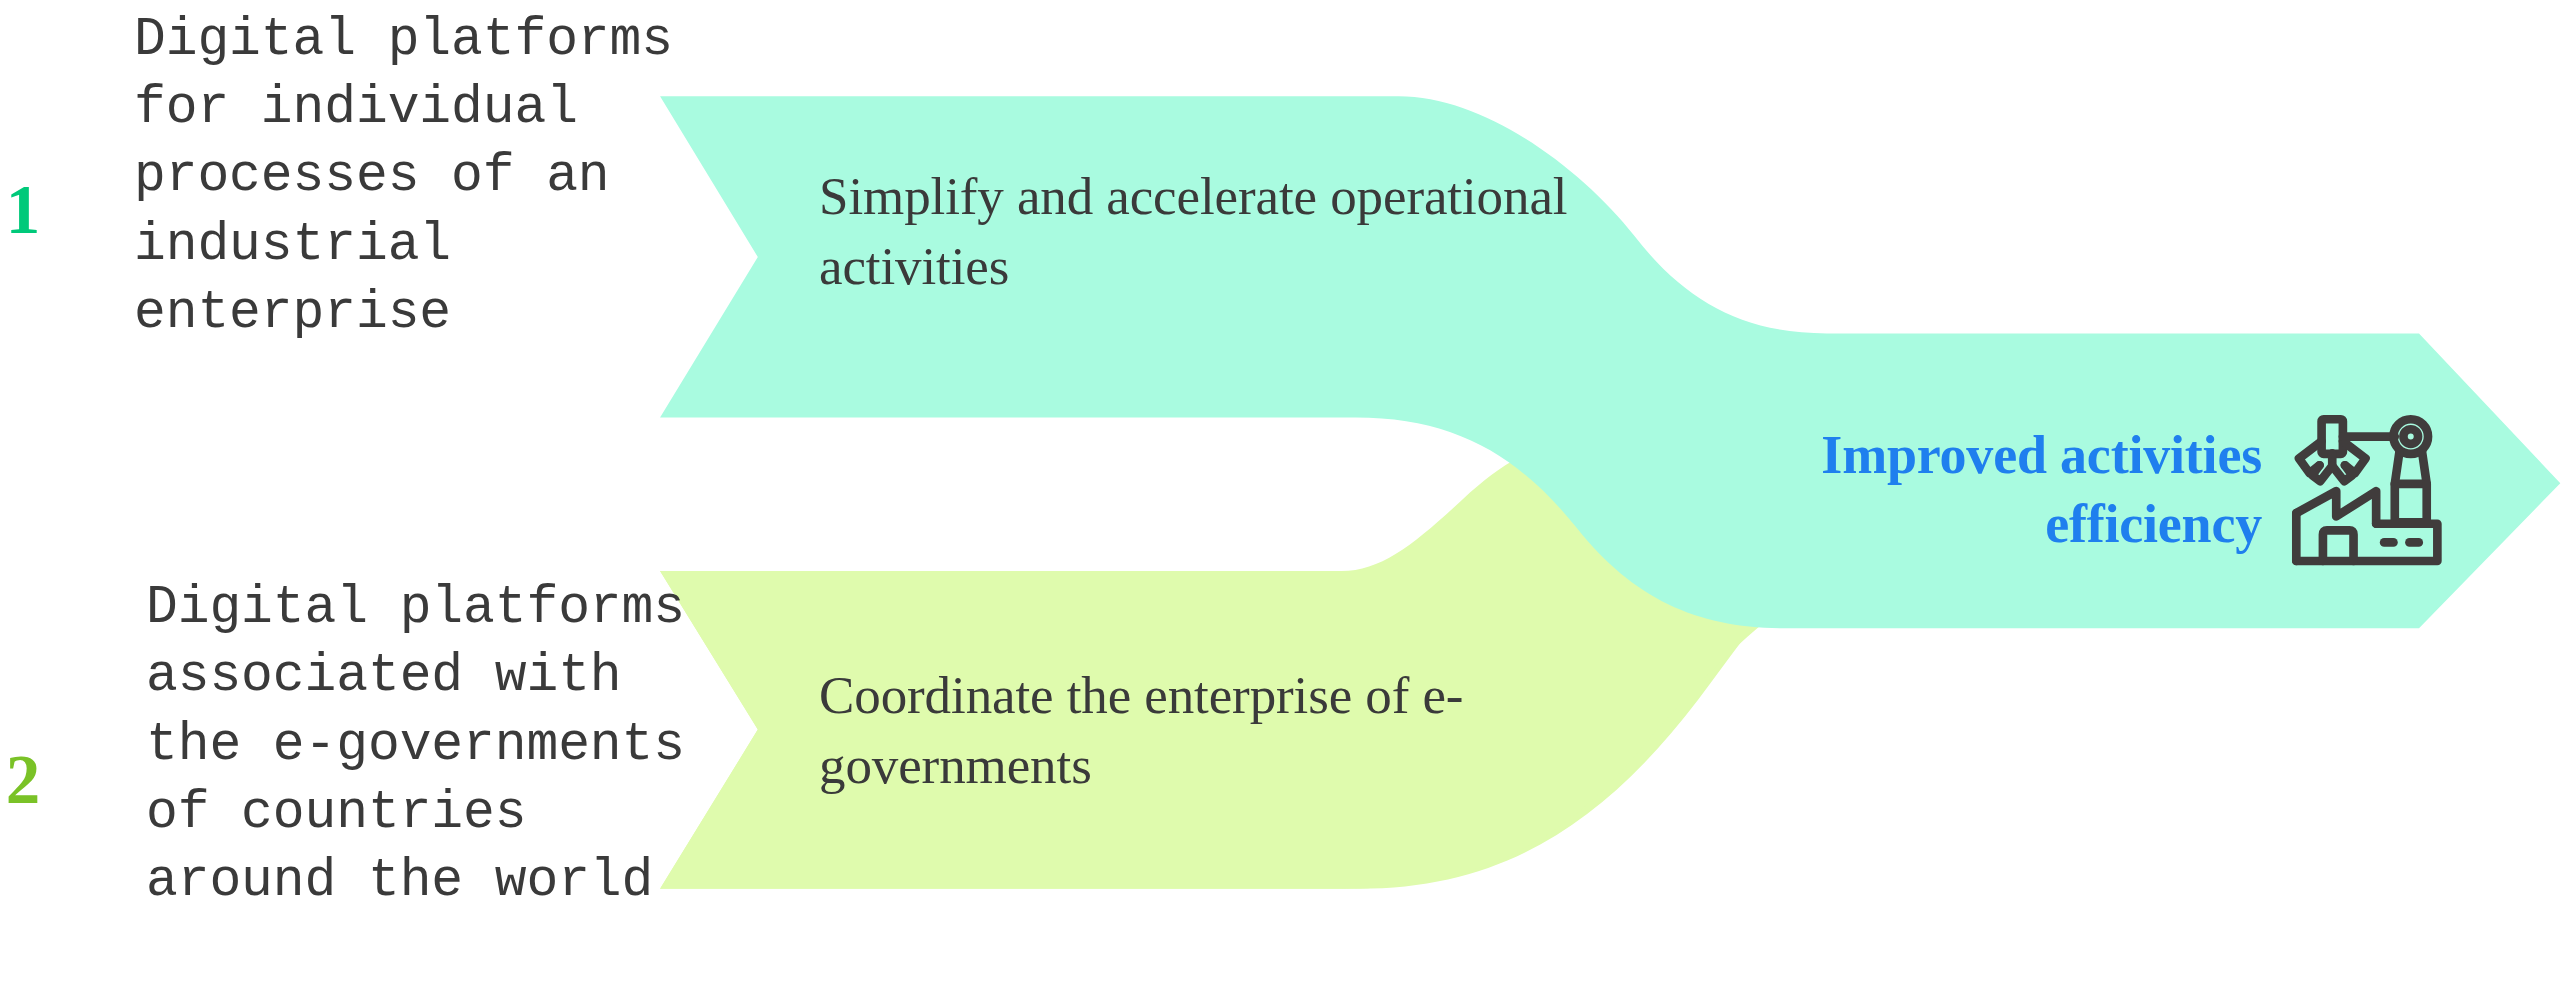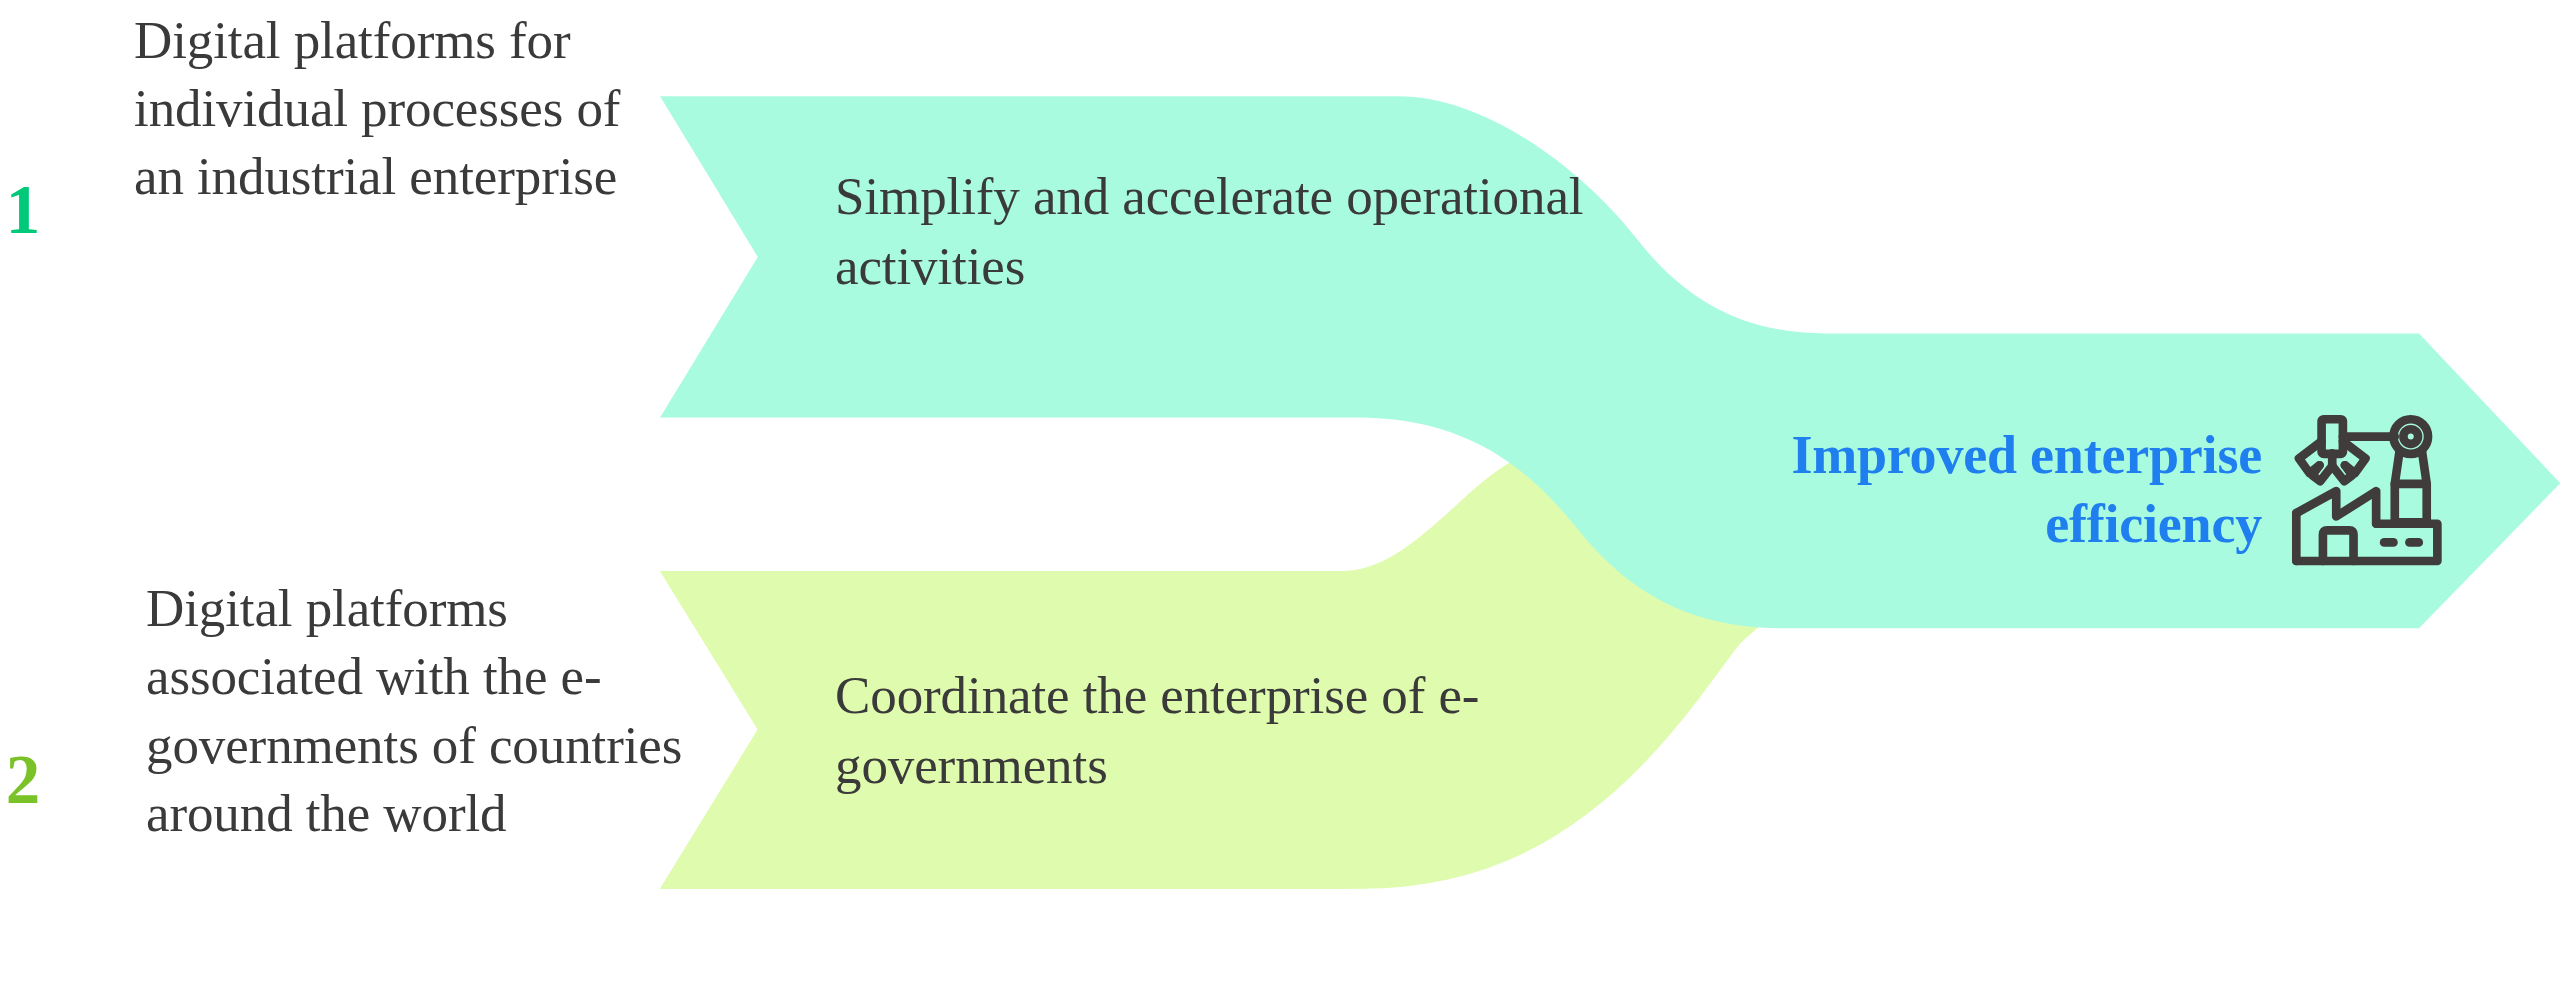--- a/index.html
+++ b/index.html
@@ -34,38 +34,37 @@
     font-size: 69px;
     line-height: 1;
     text-align: left;
   }
   #step-number-1 { left: 5.7px;  top: 176px; color: #00C97A; }
   #step-number-2 { left: 5.7px;  top: 746px; color: #7AC227; }
 
   
   .step-text {
     position: absolute;
-    font-family: Liberation Serif, serif;
+    font-family: Liberation Mono, monospace;
     font-size: 53px;
     line-height: 1.29;
     color: #3a3a3a;
     letter-spacing: -0.1px;
   }
   #step-text-1 { left: 134px; top: 5.7px;   width: 549px; }
   #step-text-2 { left: 134px; top: 574px; width: 564px; margin-left: 12px; }
 
   
   .band-caption {
     position: absolute;
     font-family: "Liberation Serif", "DejaVu Serif", serif;
     font-size: 53px;
     line-height: 1.33;
     color: #3a3a3a;
     letter-spacing: -0.1px;
-    margin-left: 16px;
   }
   #caption-top    { left: 819px; top: 161px; width: 856px; }
   #caption-bottom { left: 819px; top: 660px; width: 892px; }
 
   
   #outcome-text {
     position: absolute;
     left: 1641px;
     top: 421px;
     width: 621px;
@@ -139,21 +138,21 @@
   <div class="step-text" id="step-text-1">Digital platforms for individual processes of an industrial enterprise</div>
 
   <div class="band-caption" id="caption-top">Simplify and accelerate operational activities</div>
 
   <div class="step-number" id="step-number-2" style="color: rgb(122, 194, 39);">2</div>
 
   <div class="step-text" id="step-text-2">Digital platforms associated with the e-governments of countries around the world</div>
 
   <div class="band-caption" id="caption-bottom">Coordinate the enterprise of e-governments</div>
 
-  <div id="outcome-text" style="color: rgb(31, 127, 238);">Improved enterprise efficiency</div>
+  <div id="outcome-text" style="color: rgb(31, 127, 238);">Improved activities efficiency</div>
 
   <div id="factory-icon">
     <svg viewBox="0 0 260 260" fill="none" stroke="#403C3C" stroke-width="13" stroke-linecap="round" stroke-linejoin="round">
 
       <rect x="58" y="29" width="32" height="52" rx="3"></rect>
 
       <path d="M 58 62 L 24 88 L 40 110 L 55 98"></path>
       <path d="M 55 98 L 44 113 L 56 122 L 74 99 L 74 80"></path>
 
       <path d="M 90 62 L 124 88 L 108 110 L 93 98"></path>

